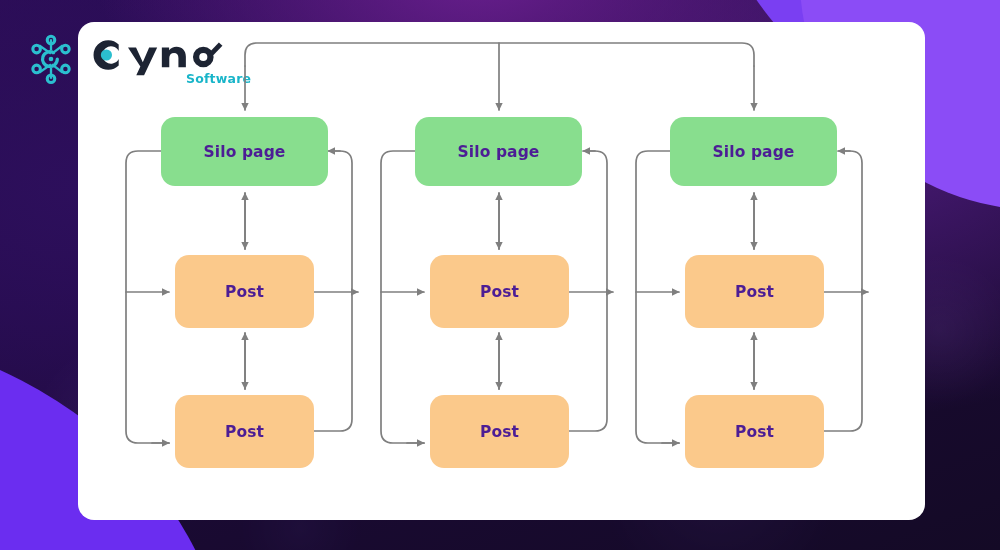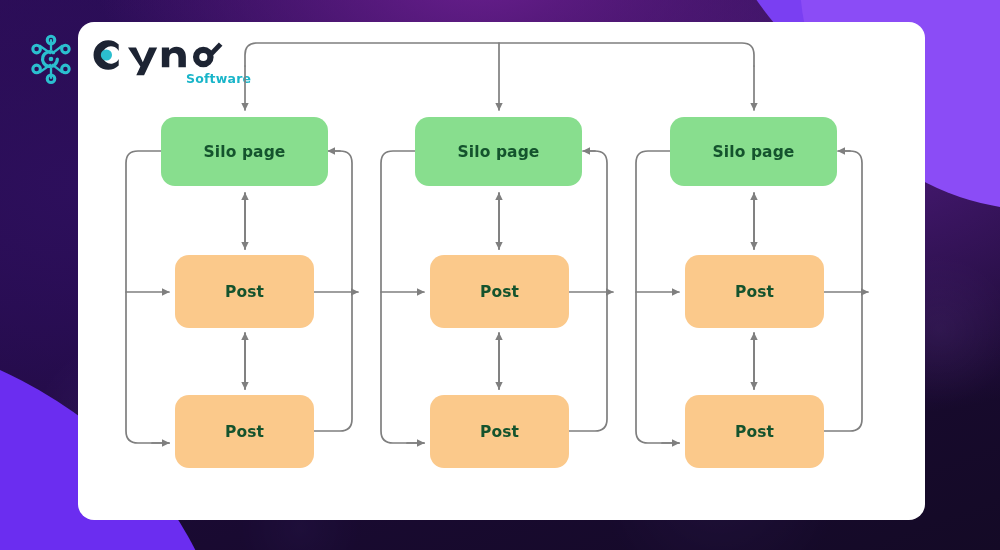--- a/index.html
+++ b/index.html
@@ -121,21 +121,21 @@
 
   .node {
     position: absolute;
     display: flex;
     align-items: center;
     justify-content: center;
     border-radius: 14px;
     font-family: "DejaVu Sans", sans-serif;
     font-weight: 700;
     font-size: 15.5px;
-    color: #14532d;
+    color: #4c1d95;
     letter-spacing: .1px;
   }
   .node.silo { background: #88de8e; }
   .node.post { background: #fbc98b; justify-content: center; }
 </style>
 </head>
 <body>
 
 <div id="stage">
 

